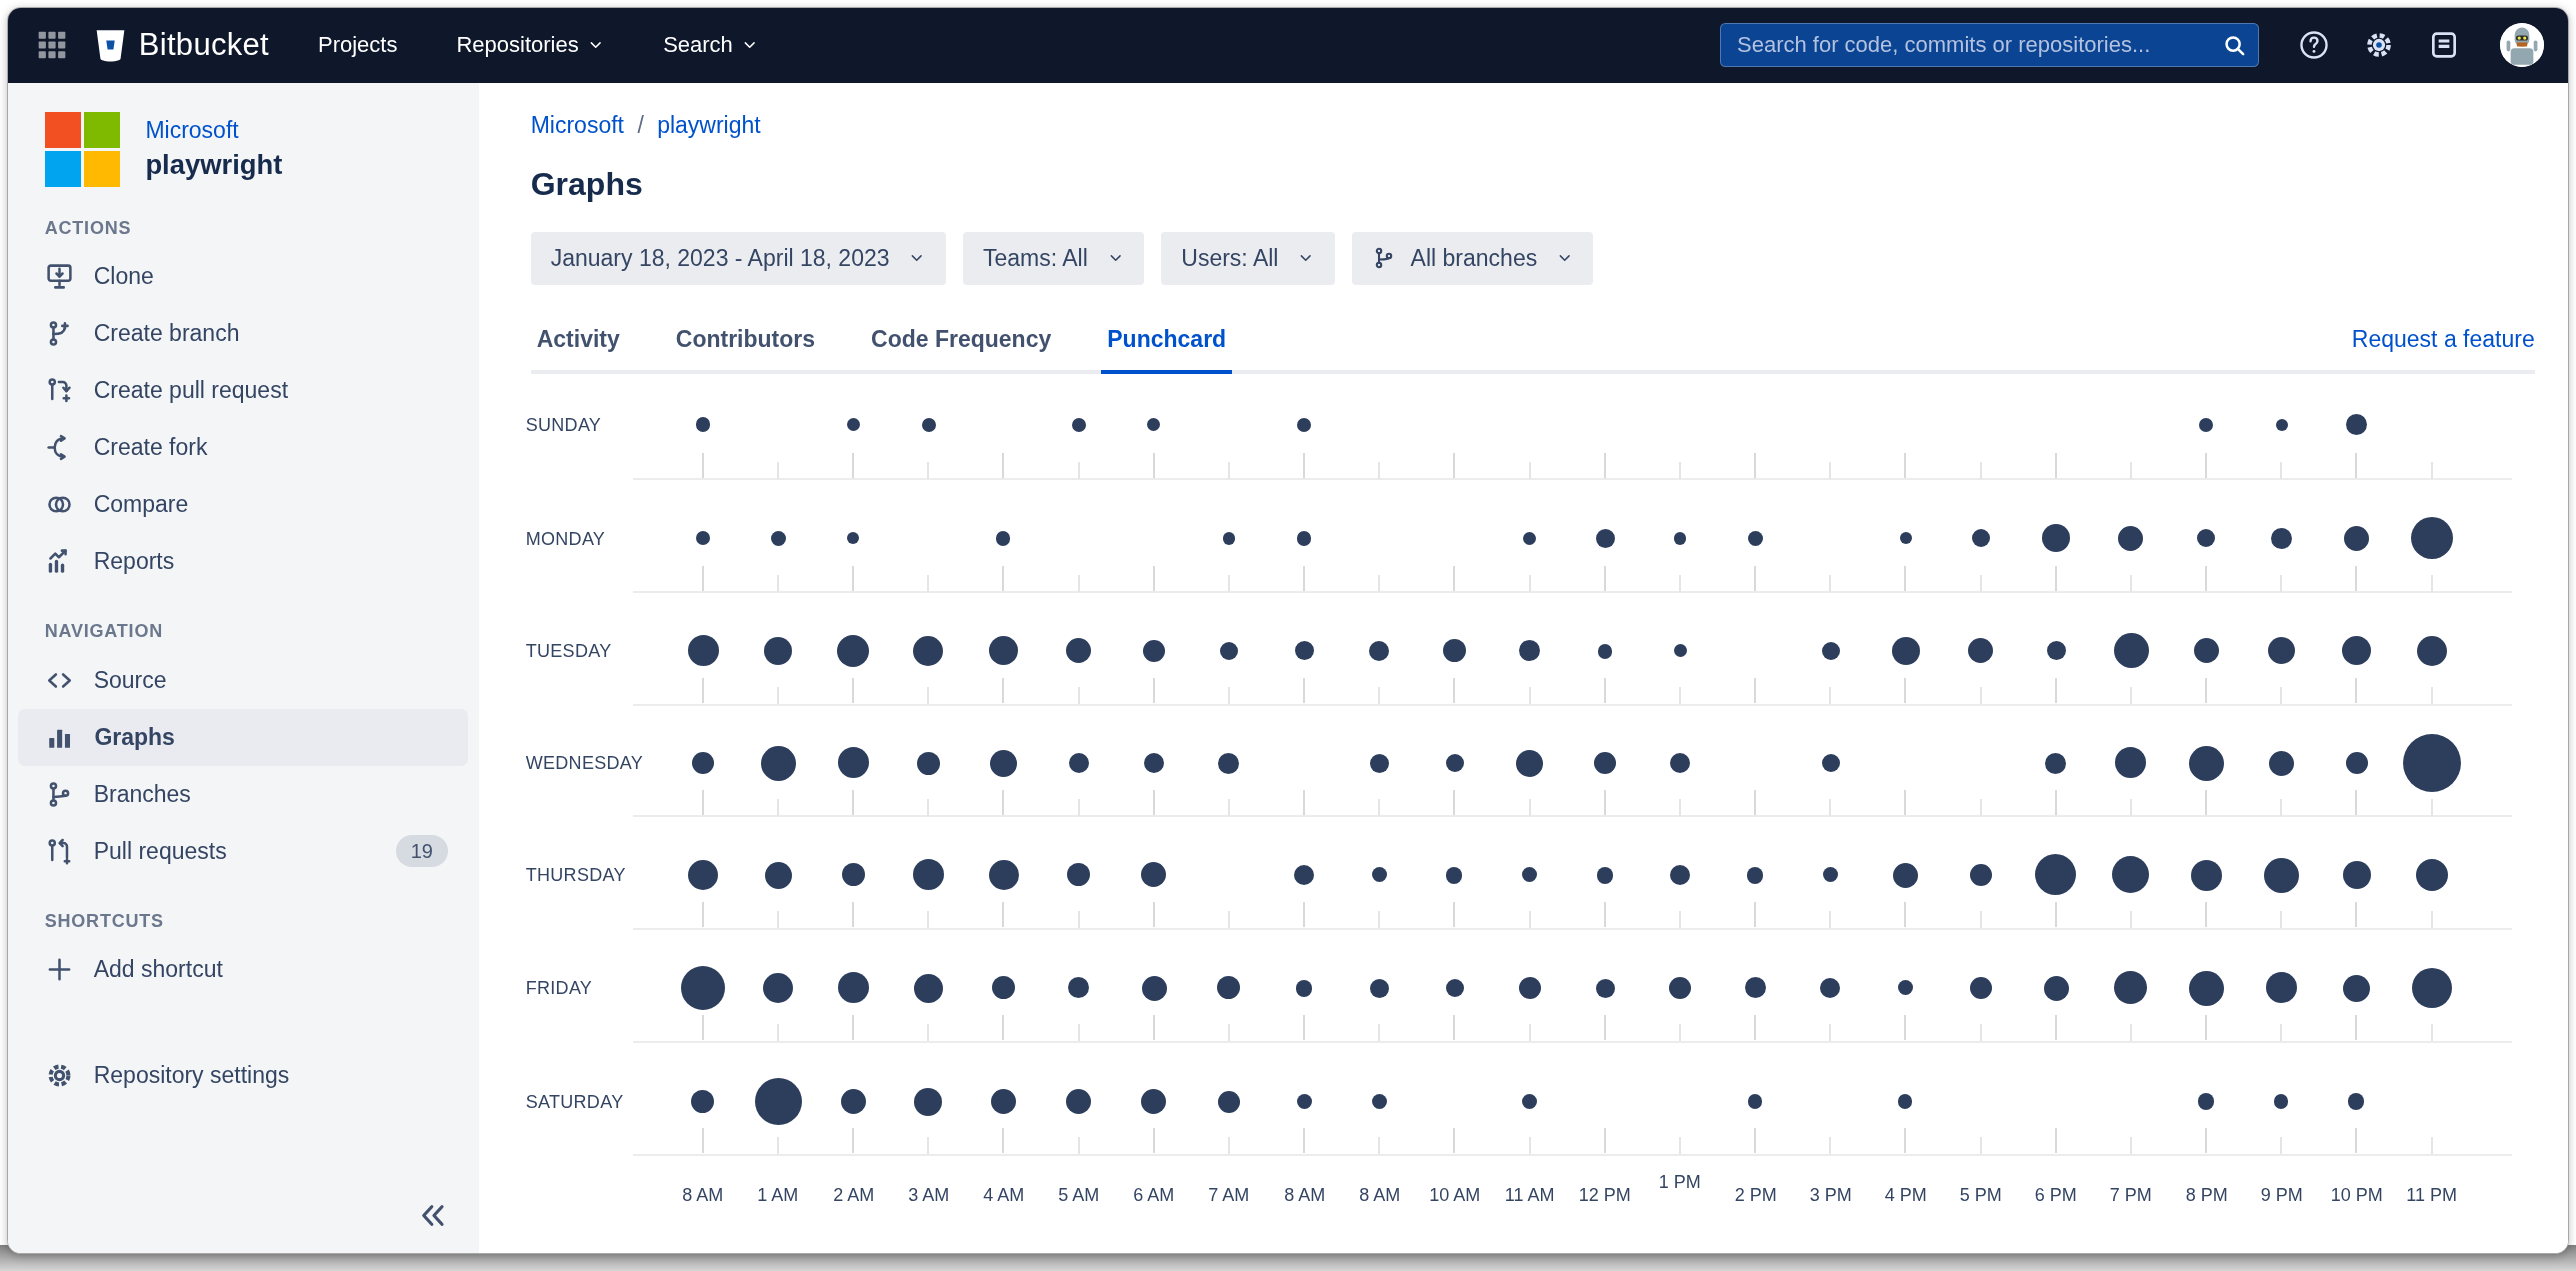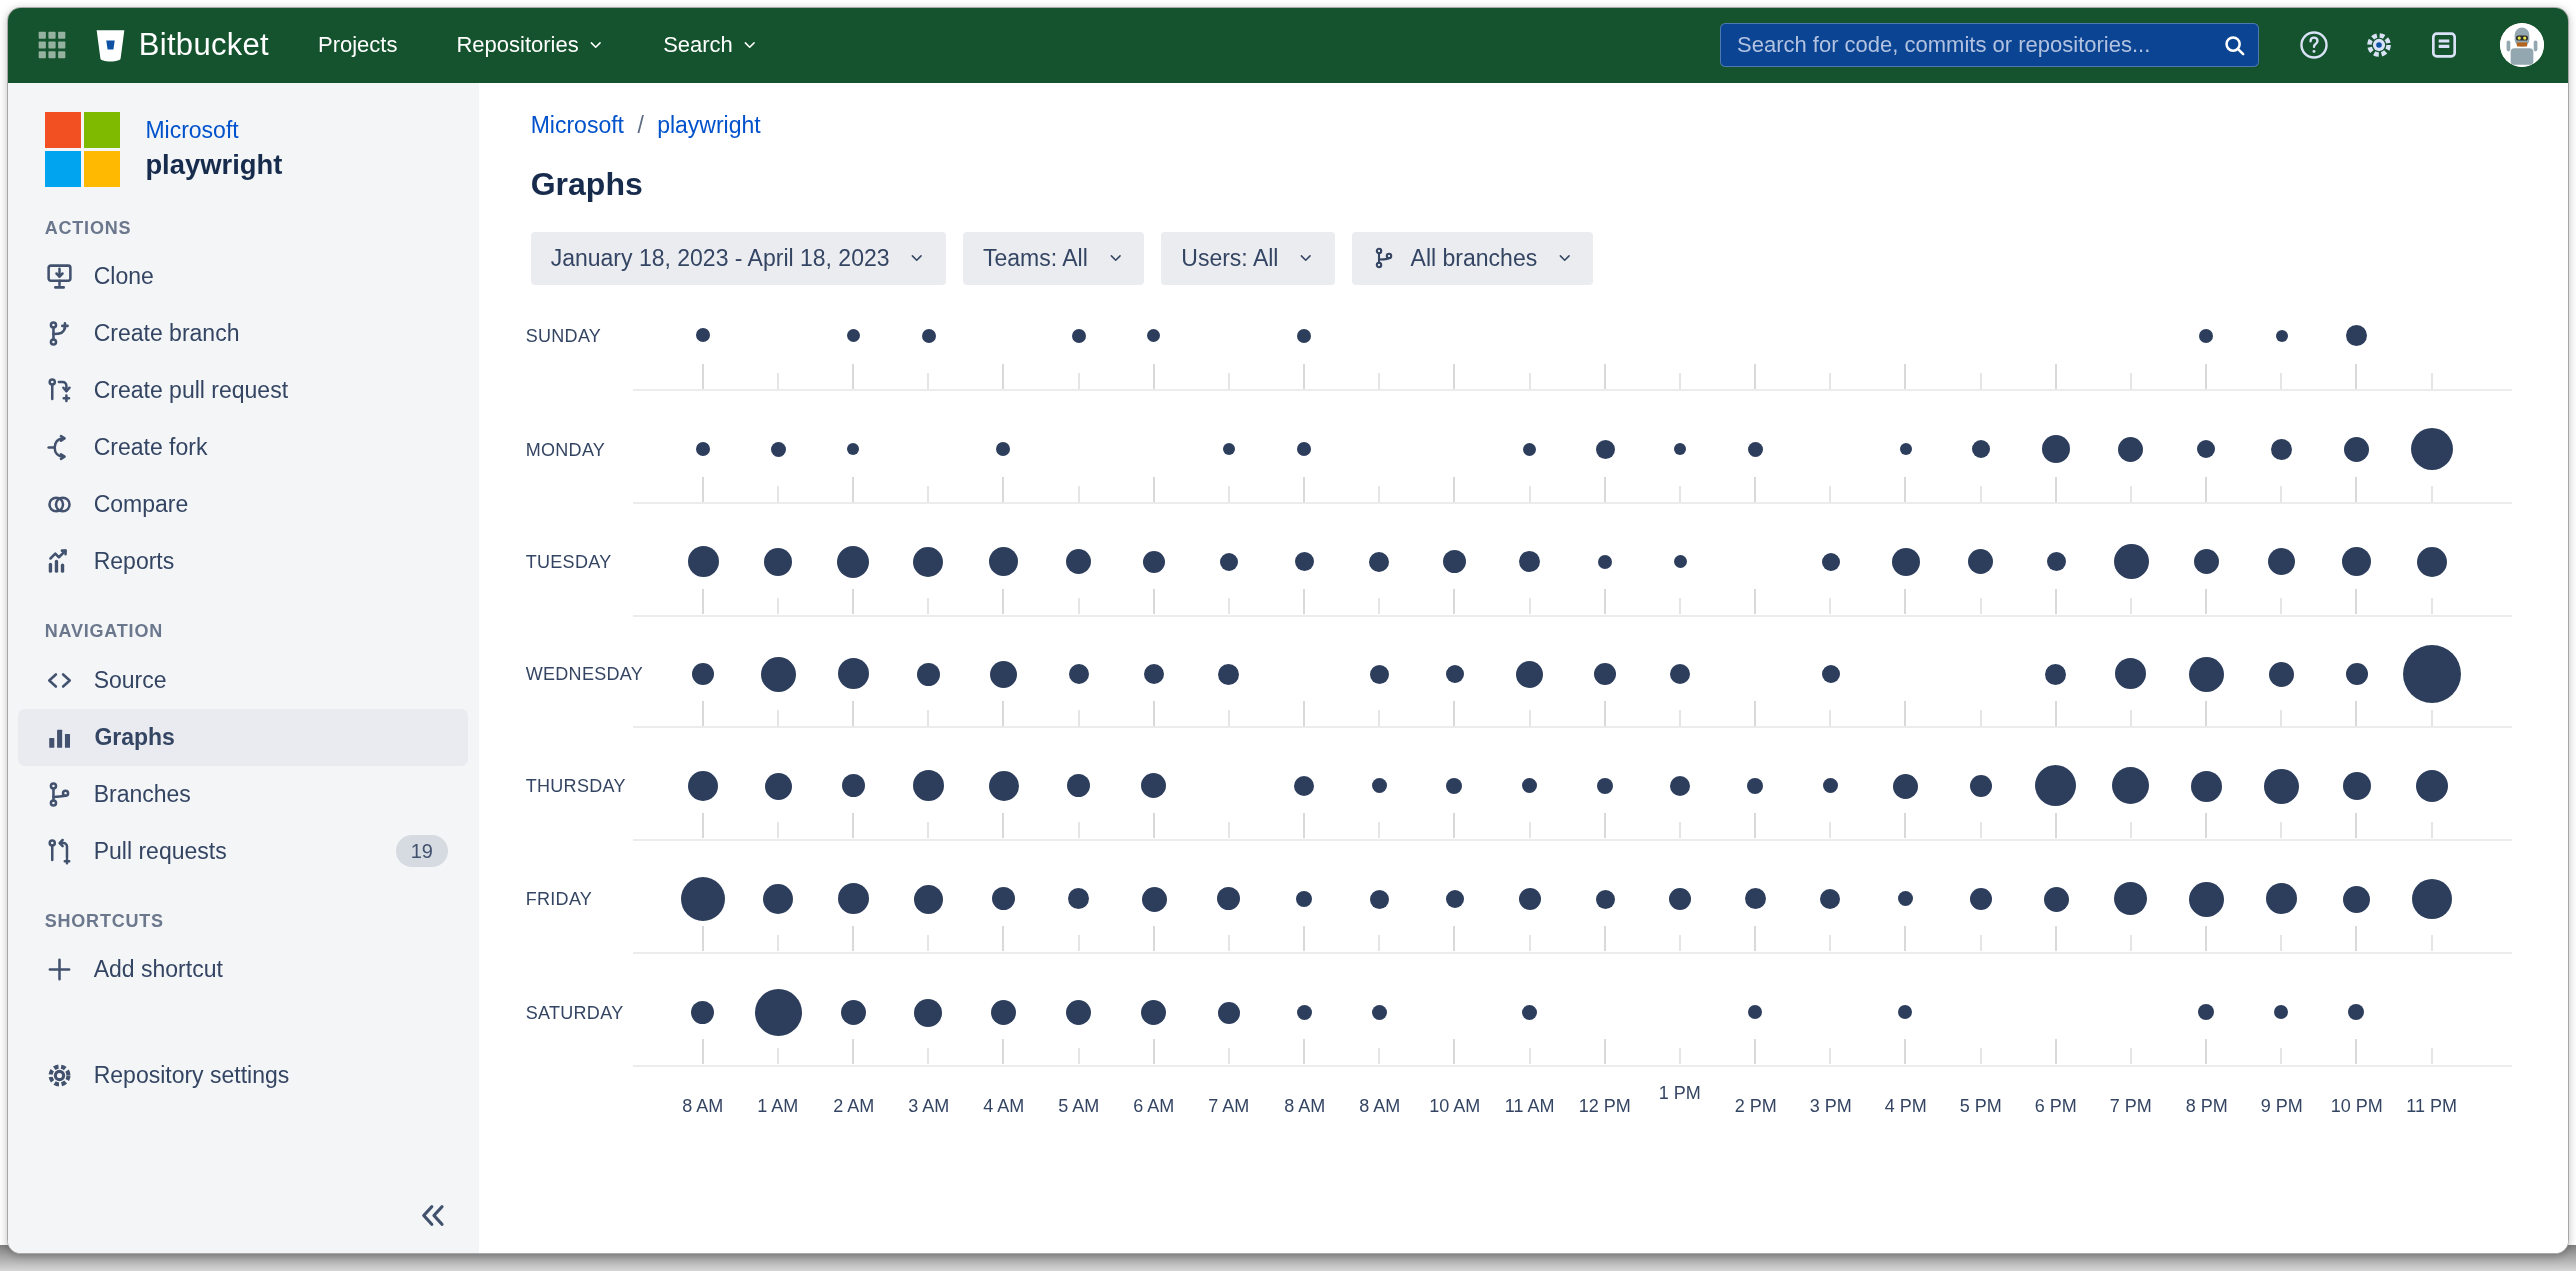--- a/index.html
+++ b/index.html
@@ -1,21 +1,21 @@
 <!DOCTYPE html>
 <html style="font-size:10.7px"><head>
 <meta charset="utf-8">
 <style>
   html,body{margin:0;padding:0;background:#fff;}
   .page{position:relative;width:2576px;height:1272px;background:#fff;font-family:"Liberation Sans",sans-serif;overflow:hidden;}
   .bottom-strip{position:absolute;left:0;right:0;bottom:0;height:27px;background:linear-gradient(#808080,#d9d9d9);z-index:0;}
   .frame{position:absolute;left:6.7px;top:6.7px;width:2560px;height:1245px;border:1.3px solid #a8a8a8;border-radius:13.4px;overflow:hidden;background:#fff;box-shadow:0 2px 8px rgba(0,0,0,.25);display:flex;flex-direction:column;z-index:1;}
 
   
-  header{height:75px;flex-shrink:0;display:flex;align-items:center;background:#14532d;padding:0 24px;color:#fff;}
+  header{height:75px;flex-shrink:0;display:flex;align-items:center;background:#0f172a;padding:0 24px;color:#fff;}
   .grid-btn{background:none;border:none;padding:0;margin:0 25.4px 0 4px;cursor:pointer;display:flex;}
   .logo{display:flex;align-items:center;gap:10.7px;margin-right:43px;cursor:pointer;}
   .logo-text{font-size:31px;font-weight:500;color:#fff;letter-spacing:0.3px;}
   .nav-links{display:flex;align-items:center;gap:47px;}
   .nav-link{display:flex;align-items:center;gap:8px;font-size:22px;color:#ffffff;background:none;border:none;cursor:pointer;font-family:inherit;}
   .search{position:relative;margin-left:auto;width:539px;height:44px;flex-shrink:0;}
   .search input{width:100%;height:100%;box-sizing:border-box;background:#0a4492;border:1.3px solid rgba(255,255,255,.28);border-radius:5.3px;padding:0 47px 0 16px;font-size:22px;color:#e8eefc;font-family:inherit;outline:none;}
   .search input::placeholder{color:#b3c2e0;}
   .search .mag{position:absolute;right:12px;top:9.4px;}
   .hdr-icons{display:flex;align-items:center;gap:33px;margin-left:39px;}
@@ -365,20 +365,29 @@
                 </svg>
               </span>
               <span>All branches</span>
               <span class="caret">
                 <svg width="17.4" height="17.4" viewBox="0 0 24 24" fill="none" stroke="currentColor" stroke-width="2.1" stroke-linecap="round" stroke-linejoin="round">
                   <path d="M6 9.5l6 6 6-6"></path>
                 </svg>
               </span>
             </button>
           </div>
+        <div class="tabs-row">
+          <div id="tabs" style="display:flex;">
+              <button class="tab">Activity</button>
+              <button class="tab">Contributors</button>
+              <button class="tab">Code Frequency</button>
+              <button class="tab active">Punchcard</button>
+            </div>
+          <a class="request-link">Request a feature</a>
+        </div>
         <div id="punchcard">
             <div class="day-label" style="left: 47px; top: 51px;">SUNDAY</div>
             <div class="baseline" style="left: 154px; width: 1879px; top: 104px;"></div>
             <div class="tick" style="left: 223px; top: 79px; height: 25.4px; background: rgb(217, 217, 217);"></div>
             <div class="dot" style="width: 14.7px; height: 14.7px; left: 217px; top: 43px; background: rgb(45, 62, 93);"></div>
             <div class="tick" style="left: 298px; top: 88px; height: 16.7px; background: rgb(229, 229, 229);"></div>
             <div class="tick" style="left: 373px; top: 79px; height: 25.4px; background: rgb(217, 217, 217);"></div>
             <div class="dot" style="width: 13.4px; height: 13.4px; left: 368px; top: 44px; background: rgb(45, 62, 93);"></div>
             <div class="tick" style="left: 448px; top: 88px; height: 16.7px; background: rgb(229, 229, 229);"></div>
             <div class="dot" style="width: 14px; height: 14px; left: 443px; top: 44px; background: rgb(45, 62, 93);"></div>

